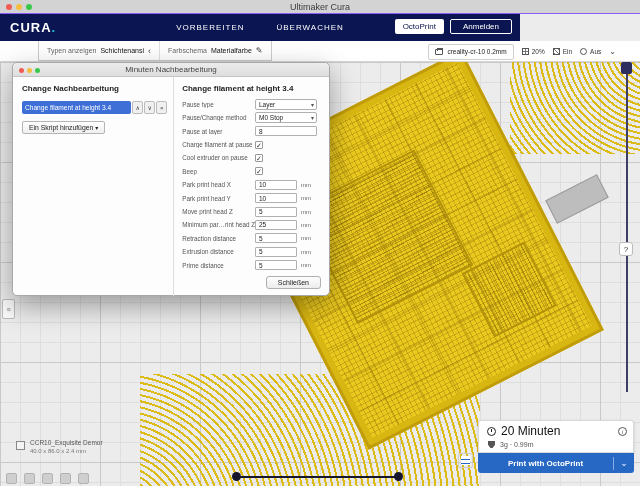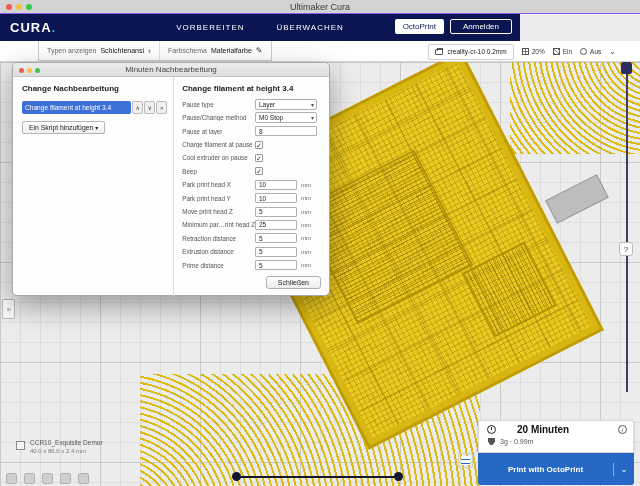--- a/index.html
+++ b/index.html
@@ -92,26 +92,26 @@
   
   .bl-icons{position:absolute;left:6px;top:473px;display:flex;gap:7px;z-index:3;}
   .bl-icon{width:11px;height:11px;background:#cfcfcf;border:1px solid #b2b2b2;border-radius:2px;}
   .collapsed-panel{position:absolute;left:2px;top:299px;width:13px;height:20px;background:#fafafa;border:1px solid #bbb;border-radius:2px;z-index:3;
     font-size:7px;color:#777;text-align:center;line-height:19px;}
   
   .job-card{position:absolute;left:478px;top:420px;width:156px;height:33px;background:#fff;border:1px solid #d8d8d8;border-radius:3px 3px 0 0;z-index:3;box-shadow:0 1px 3px rgba(0,0,0,.15);}
   .job-row1{display:flex;align-items:center;gap:5px;padding:3px 6px 0 8px;}
   .clock-icon{width:9px;height:9px;border:1px solid #222;border-radius:50%;position:relative;}
   .clock-icon:before{content:"";position:absolute;left:3px;top:1px;width:1px;height:3px;background:#222;}
-  .job-time{font-size:10px;font-weight:bold;color:#111;flex:1;margin-left:16px;}
+  .job-time{font-size:12px;font-weight:normal;color:#111;flex:1;}
   .info-icon{width:9px;height:9px;border:1px solid #555;border-radius:50%;font-size:6px;color:#555;text-align:center;line-height:8px;font-style:italic;}
   .job-row2{display:flex;align-items:center;gap:5px;padding:3px 6px 0 9px;}
   .nozzle-icon{width:7px;height:7px;background:#555;clip-path:polygon(0 0,100% 0,100% 55%,65% 100%,35% 100%,0 55%);}
   .job-mat{font-size:7px;color:#555;}
-  .print-btn{position:absolute;left:478px;top:453px;width:156px;height:32px;background:var(--accent-blue);border-radius:0 0 3px 3px;z-index:3;display:flex;align-items:center;cursor:pointer;}
+  .print-btn{position:absolute;left:478px;top:453px;width:156px;height:20px;background:var(--accent-blue);border-radius:0 0 3px 3px;z-index:3;display:flex;align-items:center;cursor:pointer;}
   .print-btn-label{flex:1;text-align:center;font-size:8px;color:#fff;font-weight:bold;}
   .print-btn-div{width:1px;height:13px;background:rgba(255,255,255,.45);}
   .print-btn-chev{width:20px;text-align:center;font-size:9px;color:#fff;}
   .adjust-icon{position:absolute;left:458px;top:453px;width:15px;height:15px;background:#fff;border:1px solid #ccc;border-radius:2px;z-index:3;
     background-image:repeating-linear-gradient(0deg,transparent 0 3px,var(--accent-blue) 3px 4px);background-clip:content-box;padding:2px;}
   
   .dialog{position:absolute;left:12px;top:62px;width:318px;height:234px;background:#fdfdfd;border:1px solid #a8a8a8;border-radius:5px;z-index:8;box-shadow:0 10px 28px rgba(0,0,0,.35);}
   .dlg-titlebar{height:14px;background:linear-gradient(#ececec,#dedede);border-bottom:1px solid #c5c5c5;border-radius:5px 5px 0 0;position:relative;}
   .dlg-title{text-align:center;font-size:8px;color:#444;line-height:14px;}
   .dlg-lights{position:absolute;left:6px;top:5px;display:flex;gap:3px;}

